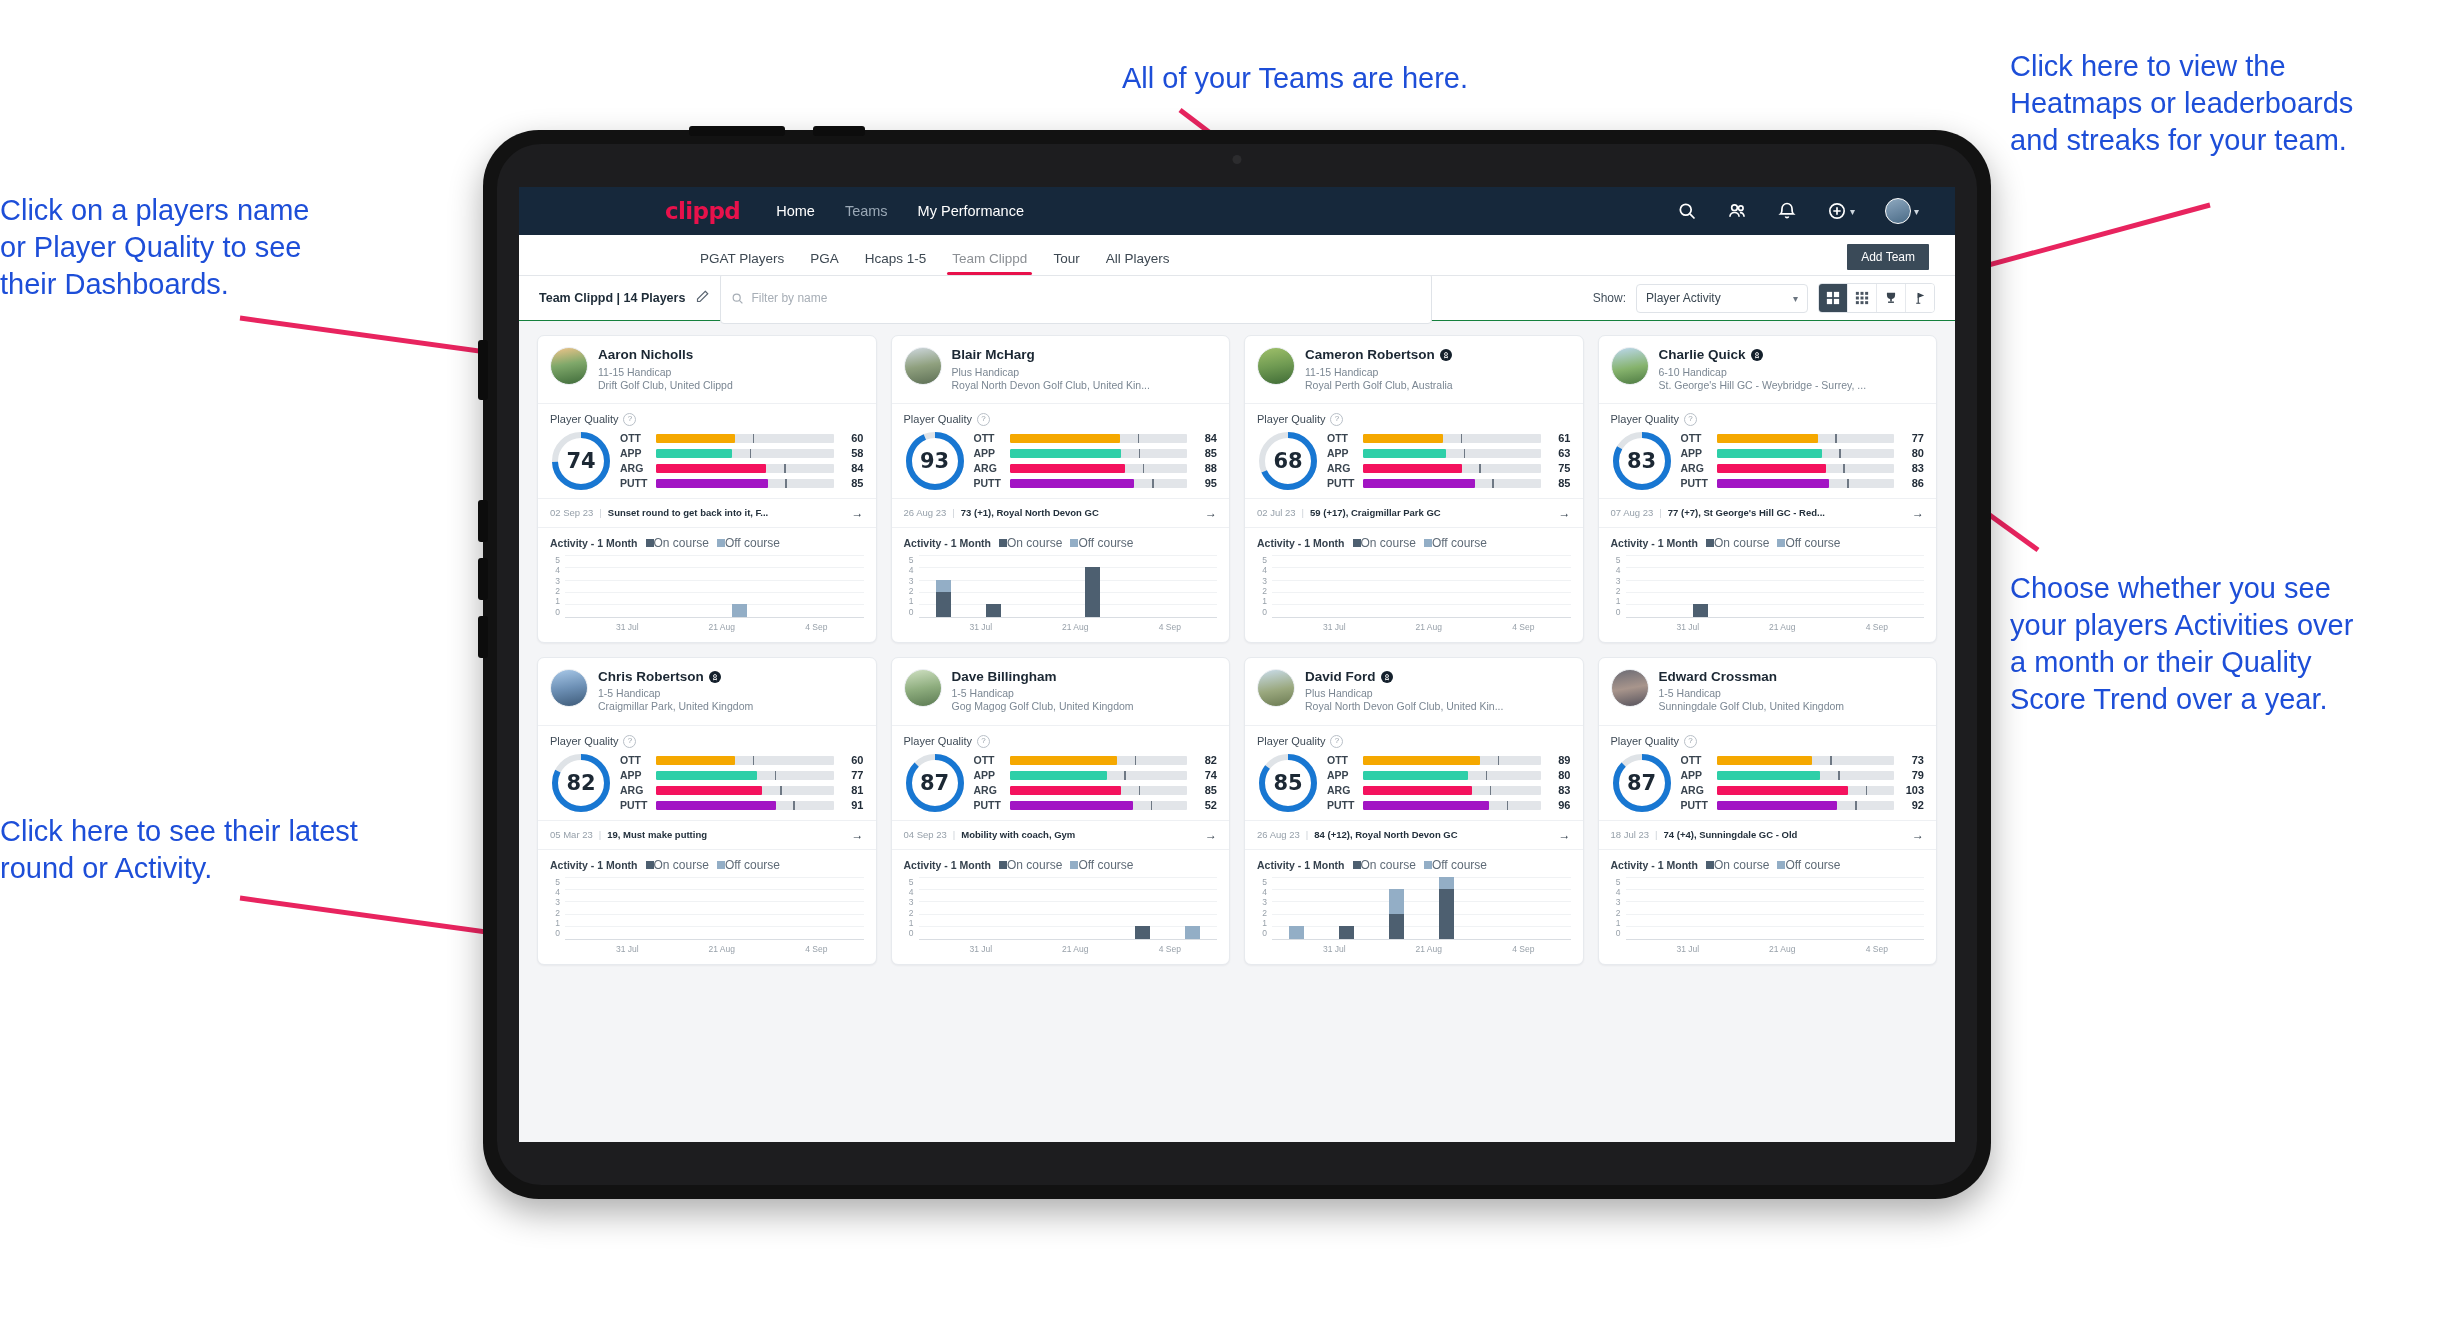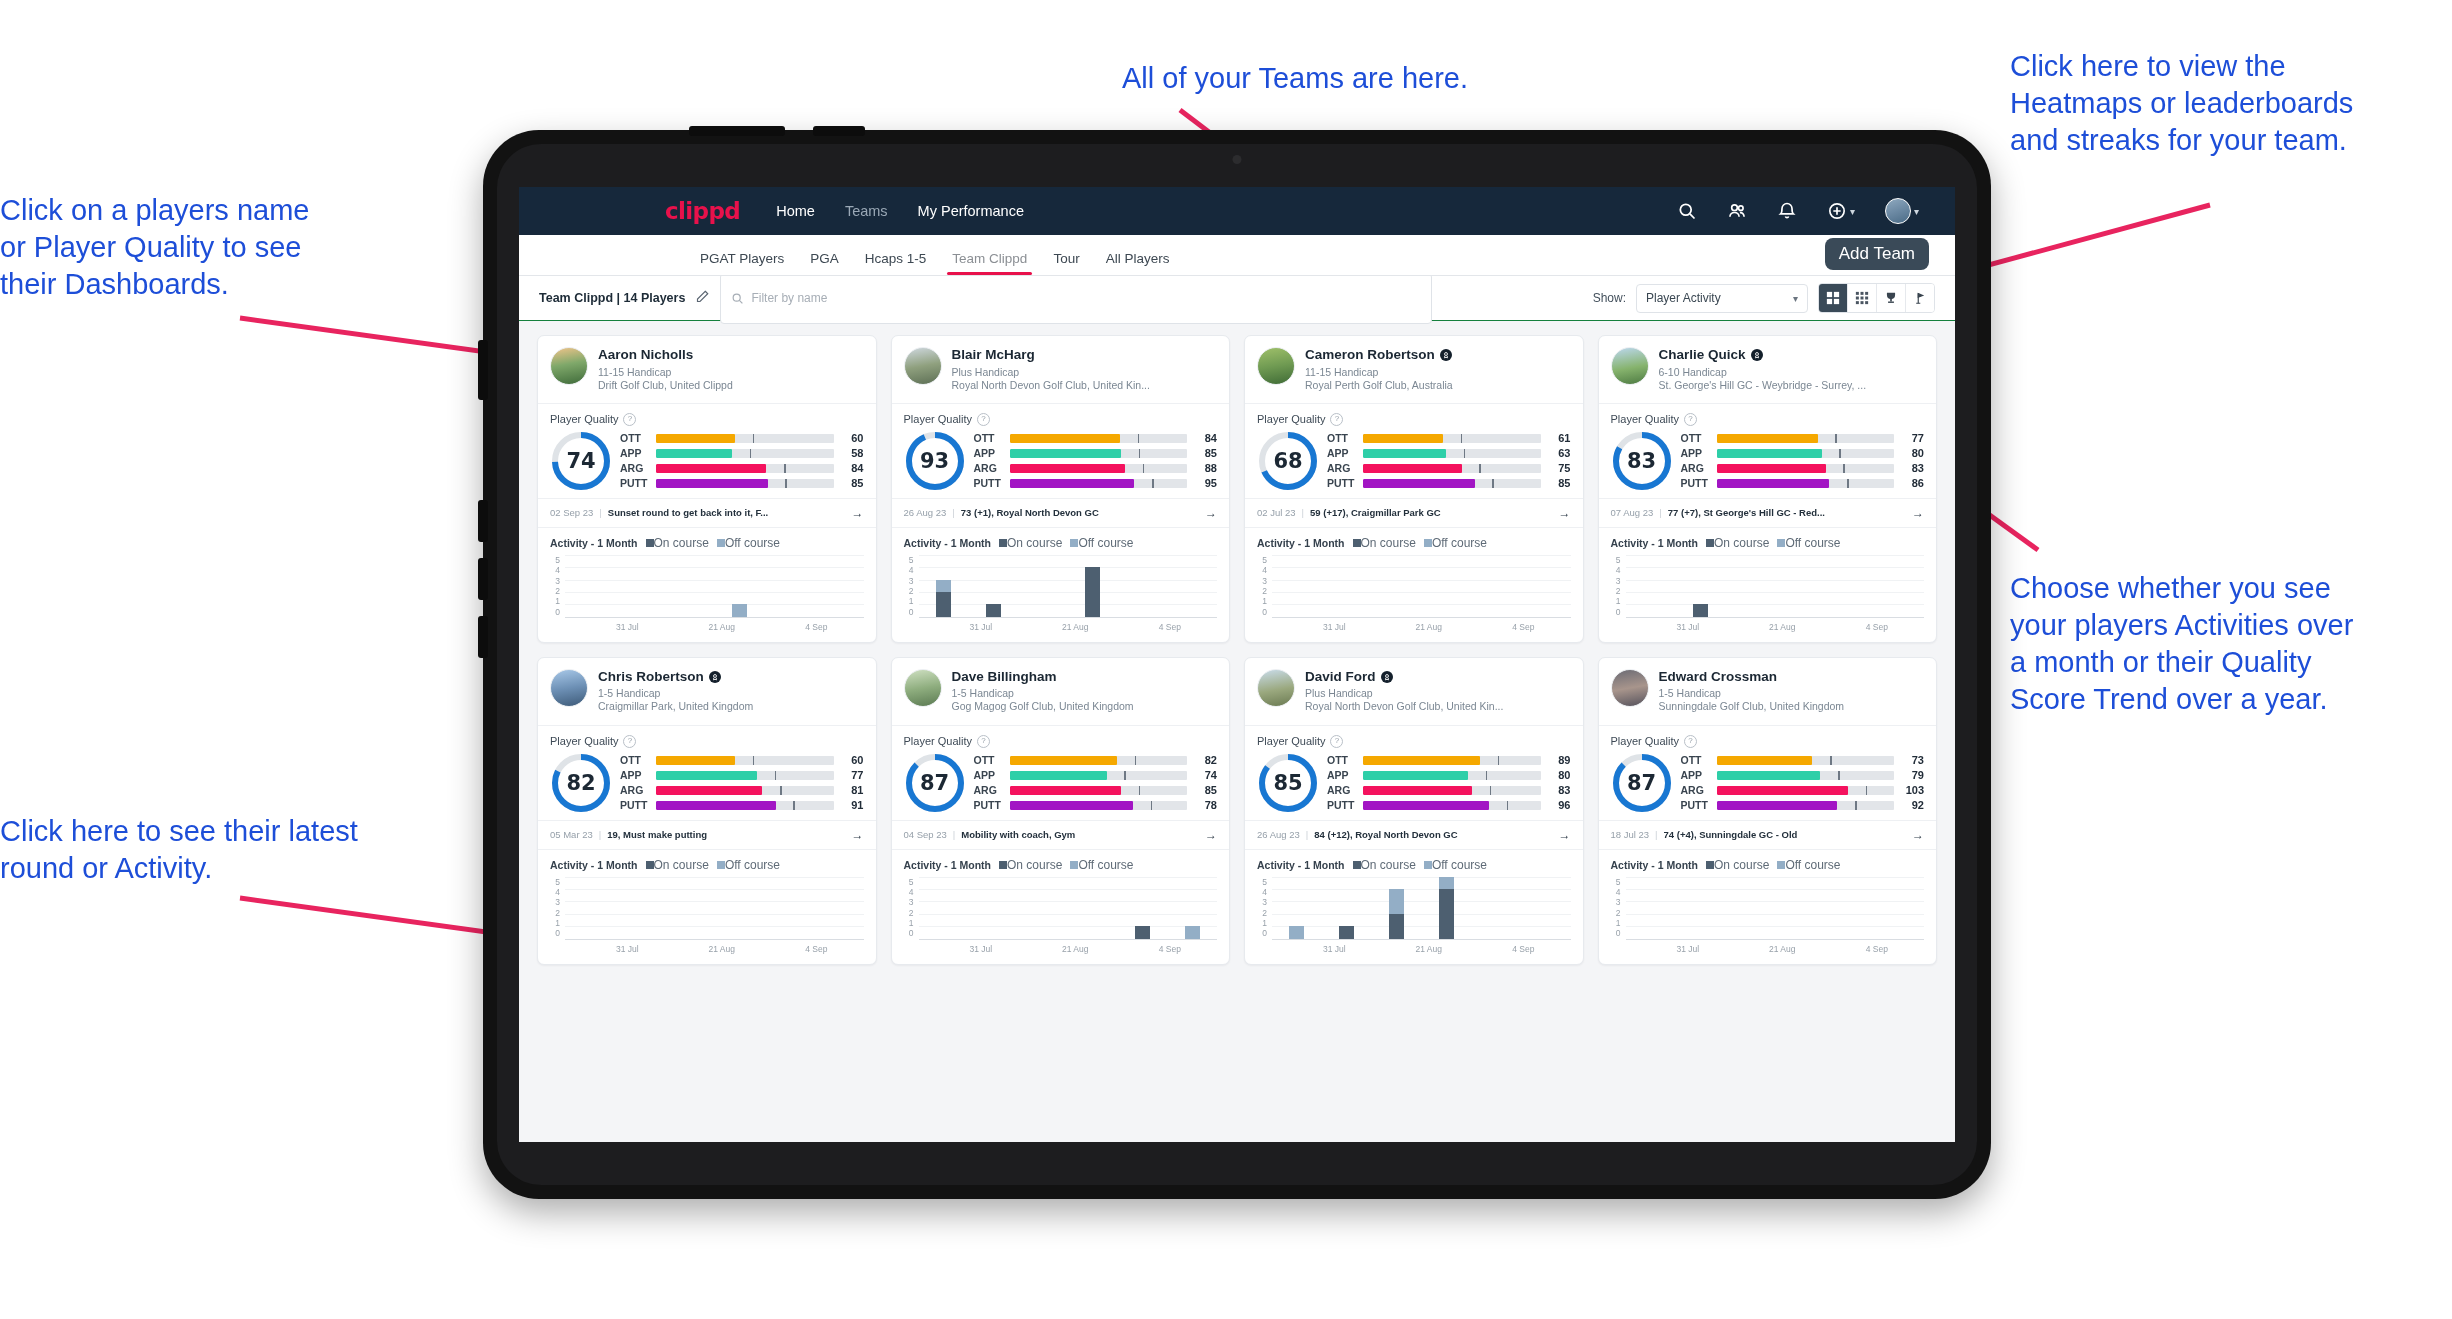--- a/index.html
+++ b/index.html
@@ -39,22 +39,22 @@
   .chev{font-size:10px;color:#cdd6de;margin-left:3px;}
   .avatar-nav{width:24px;height:24px;border-radius:50%;border:1.5px solid #fff;
       background:linear-gradient(160deg,#8fa9bf 0%,#6f8ca6 45%,#4a6b86 100%);}
 
   
   .tabbar{height:40px;background:#fff;border-bottom:1px solid #e3e6ea;display:flex;align-items:flex-end;padding:0 26px;position:relative;}
   .tabs{display:flex;margin-left:142px;}
   .tab{font-size:13.5px;color:#3d4852;padding:0 13px 9px 13px;position:relative;white-space:nowrap;}
   .tab.active{color:#8b8f94;}
   .tab.active:after{content:"";position:absolute;left:8px;right:8px;bottom:0;height:3px;background:#e8114b;border-radius:2px;}
-  .addteam{margin-left:auto;margin-bottom:5px;background:#3a4a58;color:#fff;font-size:17px;
-           padding:6px 14px;border-radius:8px;white-space:nowrap;}
+  .addteam{margin-left:auto;margin-bottom:5px;background:#3a4a58;color:#fff;font-size:12px;
+           padding:6px 14px;border-radius:1px;white-space:nowrap;}
 
   
   .filterbar{height:44px;background:#fff;border-bottom:1px solid #15803d;display:flex;align-items:center;padding:0 20px;gap:10px;}
   .teamlabel{font-size:12.5px;font-weight:700;color:#1d2b37;white-space:nowrap;}
   .pencil-ico{width:15px;height:15px;color:#5b6672;}
   .searchbox{flex:0 0 auto;width:690px;height:27px;border:1px solid #dfe3e8;border-radius:4px;display:flex;align-items:center;padding:11px 10px;gap:7px;background:#fff;}
   .searchbox .ph{font-size:12px;color:#a7aeb6;}
   .showlabel{margin-left:auto;font-size:12px;color:#43505c;white-space:nowrap;}
   .select{width:152px;height:27px;border:1px solid #dfe3e8;border-radius:4px;display:flex;align-items:center;
           justify-content:space-between;padding:0 9px;font-size:12px;color:#3a4752;background:#fff;}
@@ -992,21 +992,21 @@
          <span class="mtick" style="left:72.9%"></span>
        </span>
        <span class="mval">85</span>
      </div>
                 <div class="mrow">
        <span class="mlab">PUTT</span>
        <span class="mbar">
          <span class="mfill" style="width:69.56%;background:#a215c4"></span>
          <span class="mtick" style="left:79.56%"></span>
        </span>
-       <span class="mval">78</span>
+       <span class="mval">52</span>
      </div>
               </div>
      </div>
           </div>
           <div class="roundrow">
             <span class="rdate">04 Sep 23</span>
      <span class="rsep">|</span>
      <span class="rtext">Mobility with coach, Gym</span>
      <span class="rarrow">→</span>
           </div>

